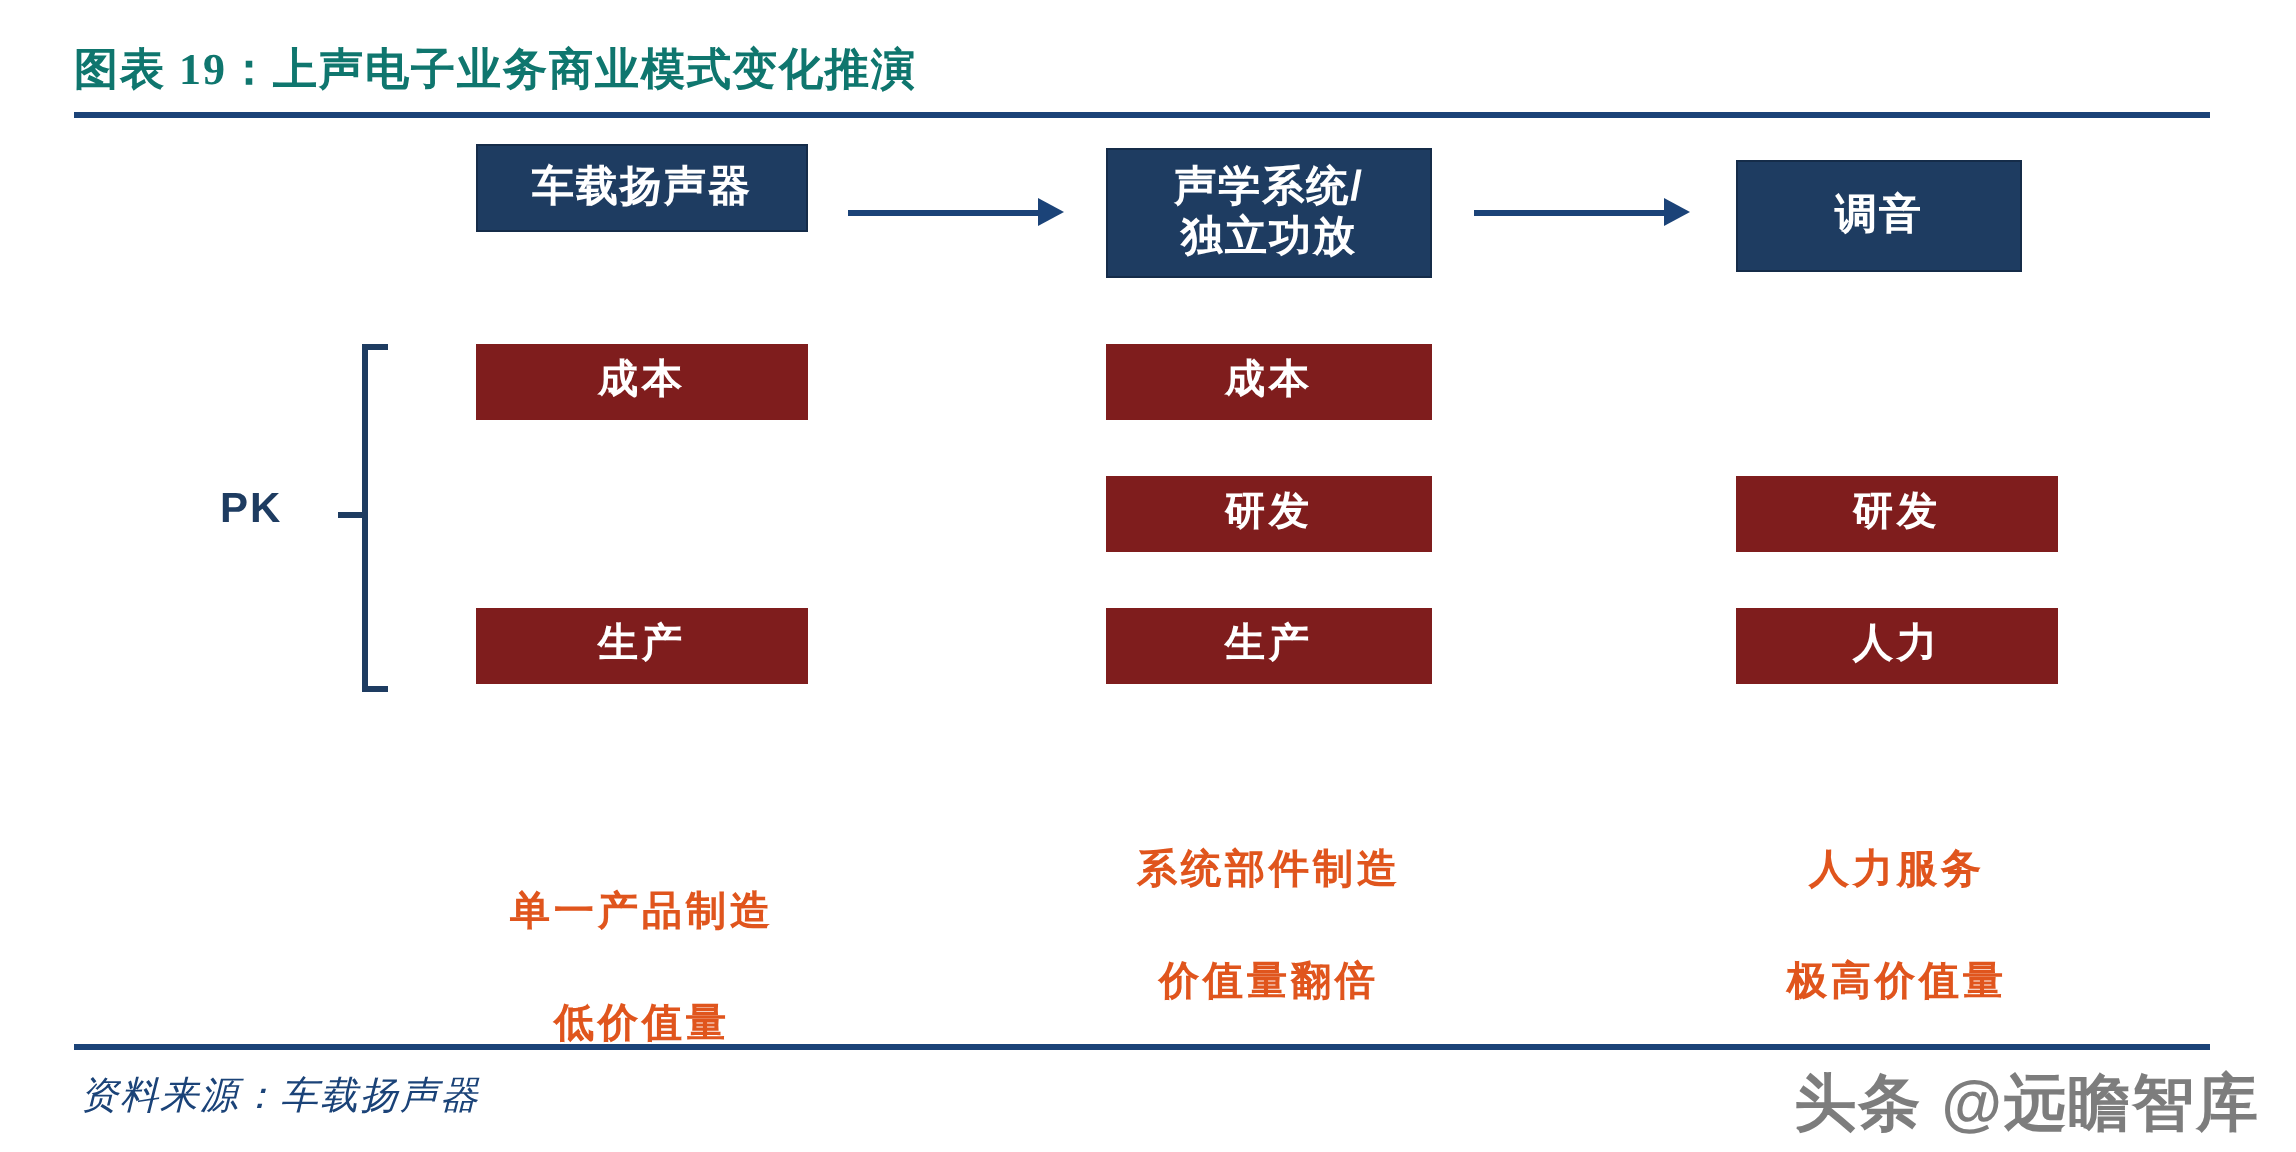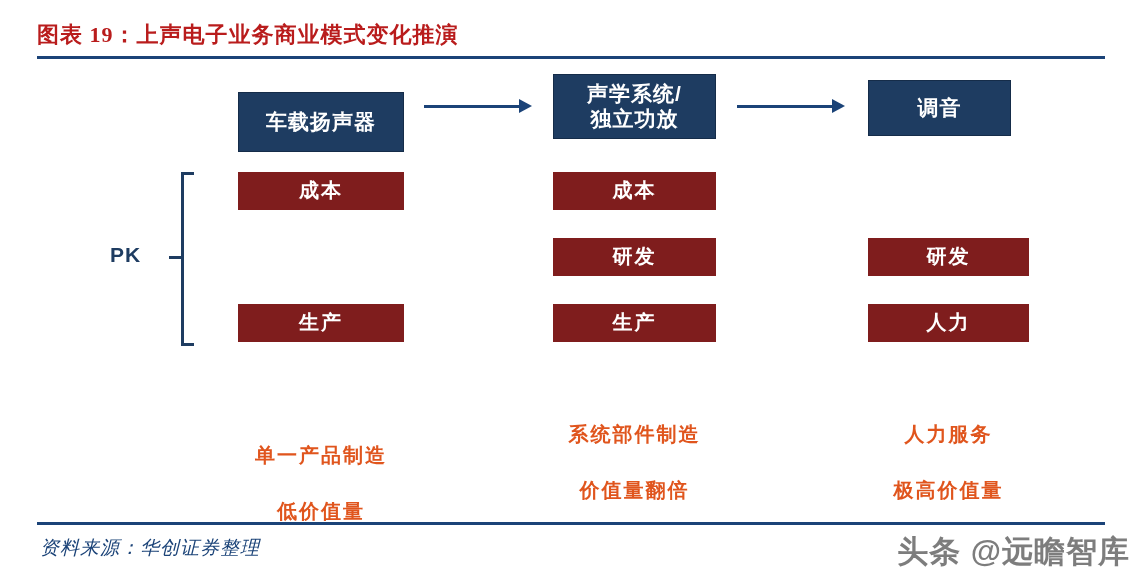--- a/index.html
+++ b/index.html
@@ -17,21 +17,21 @@
 
   
   .figure-title {
     position: absolute;
     left: 37px;
     top: 20px;
     font-family: "Liberation Serif", "DejaVu Serif", serif;
     font-weight: bold;
     font-size: 22px;
     letter-spacing: 1px;
-    color: #b91c1c;
+    color: #0f766e;
     white-space: nowrap;
   }
   .title-rule {
     position: absolute;
     left: 37px;
     top: 56px;
     width: 1068px;
     height: 3px;
     background: #1b4378;
   }
@@ -62,21 +62,21 @@
     font-size: 21px;
     letter-spacing: 1px;
   }
   .box-orange {
     background: #7f1d1d;
     font-size: 20px;
     letter-spacing: 2px;
   }
 
   
-  #stage-box-0 { left: 238px; top: 92px;  width: 166px; height: 60px; }
+  #stage-box-0 { left: 238px; top: 72px;  width: 166px; height: 44px; }
   #stage-box-1 { left: 553px; top: 74px;  width: 163px; height: 65px; }
   #stage-box-2 { left: 868px; top: 80px;  width: 143px; height: 56px; }
 
   
   .arrow {
     position: absolute;
     height: 14px;
   }
   .arrow .shaft {
     position: absolute;
@@ -269,14 +269,14 @@
 
   <div class="caption cap-row-0 cap-c1">系统部件制造</div>
   <div class="caption cap-row-1 cap-c1">价值量翻倍</div>
 
   <div class="caption cap-row-0 cap-c2">人力服务</div>
   <div class="caption cap-row-1 cap-c2">极高价值量</div>
 
 </div>
 
 <div class="footer-rule"></div>
-<div class="source">资料来源：华创证券整理</div>
+<div class="source">资料来源：车载扬声器</div>
 <div class="watermark">头条 @远瞻智库</div>
 
 </body></html>

